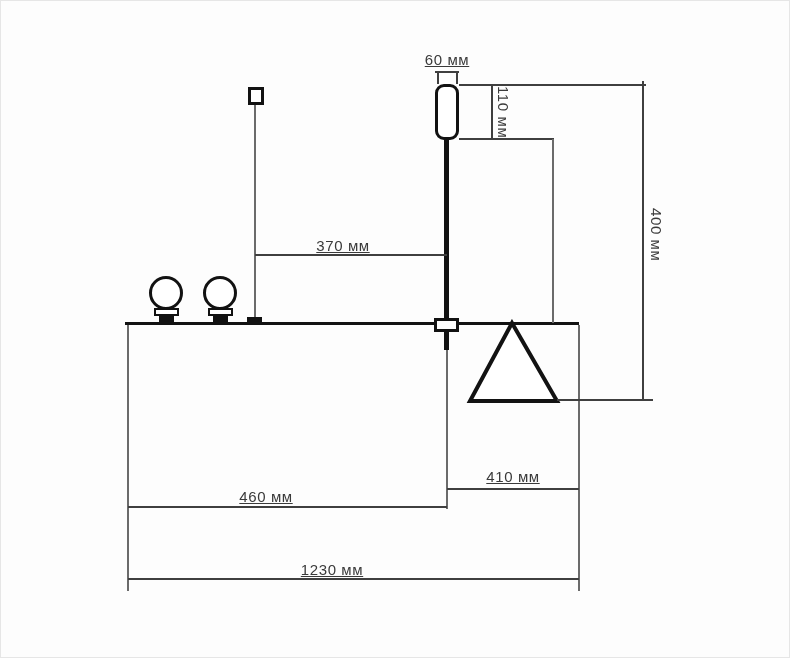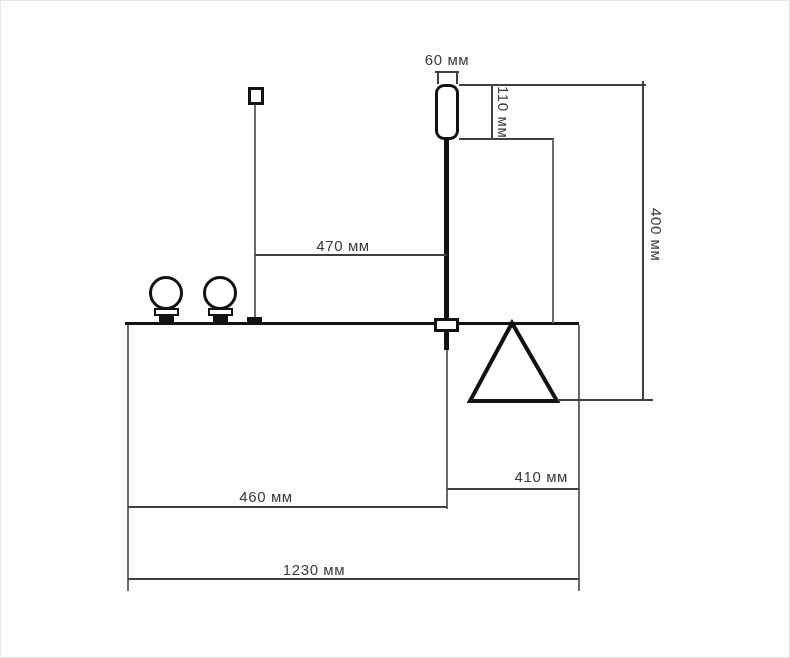--- a/index.html
+++ b/index.html
@@ -16,20 +16,21 @@
   .hline{position:absolute;background:#3f3f3f;height:1.5px;}
   .vline{position:absolute;background:#3f3f3f;width:1.5px;}
   .gline{background:#6b6b6b;}
   .thickline{background:#121212;}
   .dim-text{
     position:absolute;
     font-size:15px;color:#3a3a3a;
     letter-spacing:0.6px;
     text-align:center;width:110px;
     white-space:nowrap;
+    text-decoration:underline;
   }
   .dim-text-vert{
     position:absolute;
     font-size:15px;color:#3a3a3a;
     letter-spacing:0.6px;
     writing-mode:vertical-rl;
     white-space:nowrap;
   }
   .outlined{
     position:absolute;background:#ffffff;
@@ -77,25 +78,25 @@
   <div class="hline" style="left:458px;top:83px;width:187px;"></div>
   <div class="vline" style="left:490px;top:83px;height:55px;"></div>
   <div class="dim-text-vert" style="left:494px;top:85px;">110 мм</div>
   <div class="hline" style="left:458px;top:137px;width:95px;"></div>
   <div class="vline gline" style="left:551px;top:138px;height:184px;"></div>
 
   <div class="vline" style="left:641px;top:80px;height:320px;"></div>
   <div class="dim-text-vert" style="left:647px;top:207px;">400 мм</div>
   <div class="hline" style="left:556px;top:398px;width:96px;"></div>
 
-  <div class="dim-text" style="left:287px;top:236px;">470 мм</div>
+  <div class="dim-text" style="left:287px;top:236px;">370 мм</div>
   <div class="hline" style="left:254px;top:253px;width:192px;"></div>
 
-  <div class="dim-text" style="left:457px;top:467px;text-align:right;">410 мм</div>
+  <div class="dim-text" style="left:457px;top:467px;">410 мм</div>
   <div class="hline" style="left:446px;top:487px;width:132px;"></div>
 
   <div class="dim-text" style="left:210px;top:487px;">460 мм</div>
   <div class="hline" style="left:127px;top:505px;width:319px;"></div>
 
-  <div class="dim-text" style="left:258px;top:560px;">1230 мм</div>
+  <div class="dim-text" style="left:276px;top:560px;">1230 мм</div>
   <div class="hline" style="left:127px;top:577px;width:451px;height:2px;"></div>
 
 </div>
 
 </body></html>

